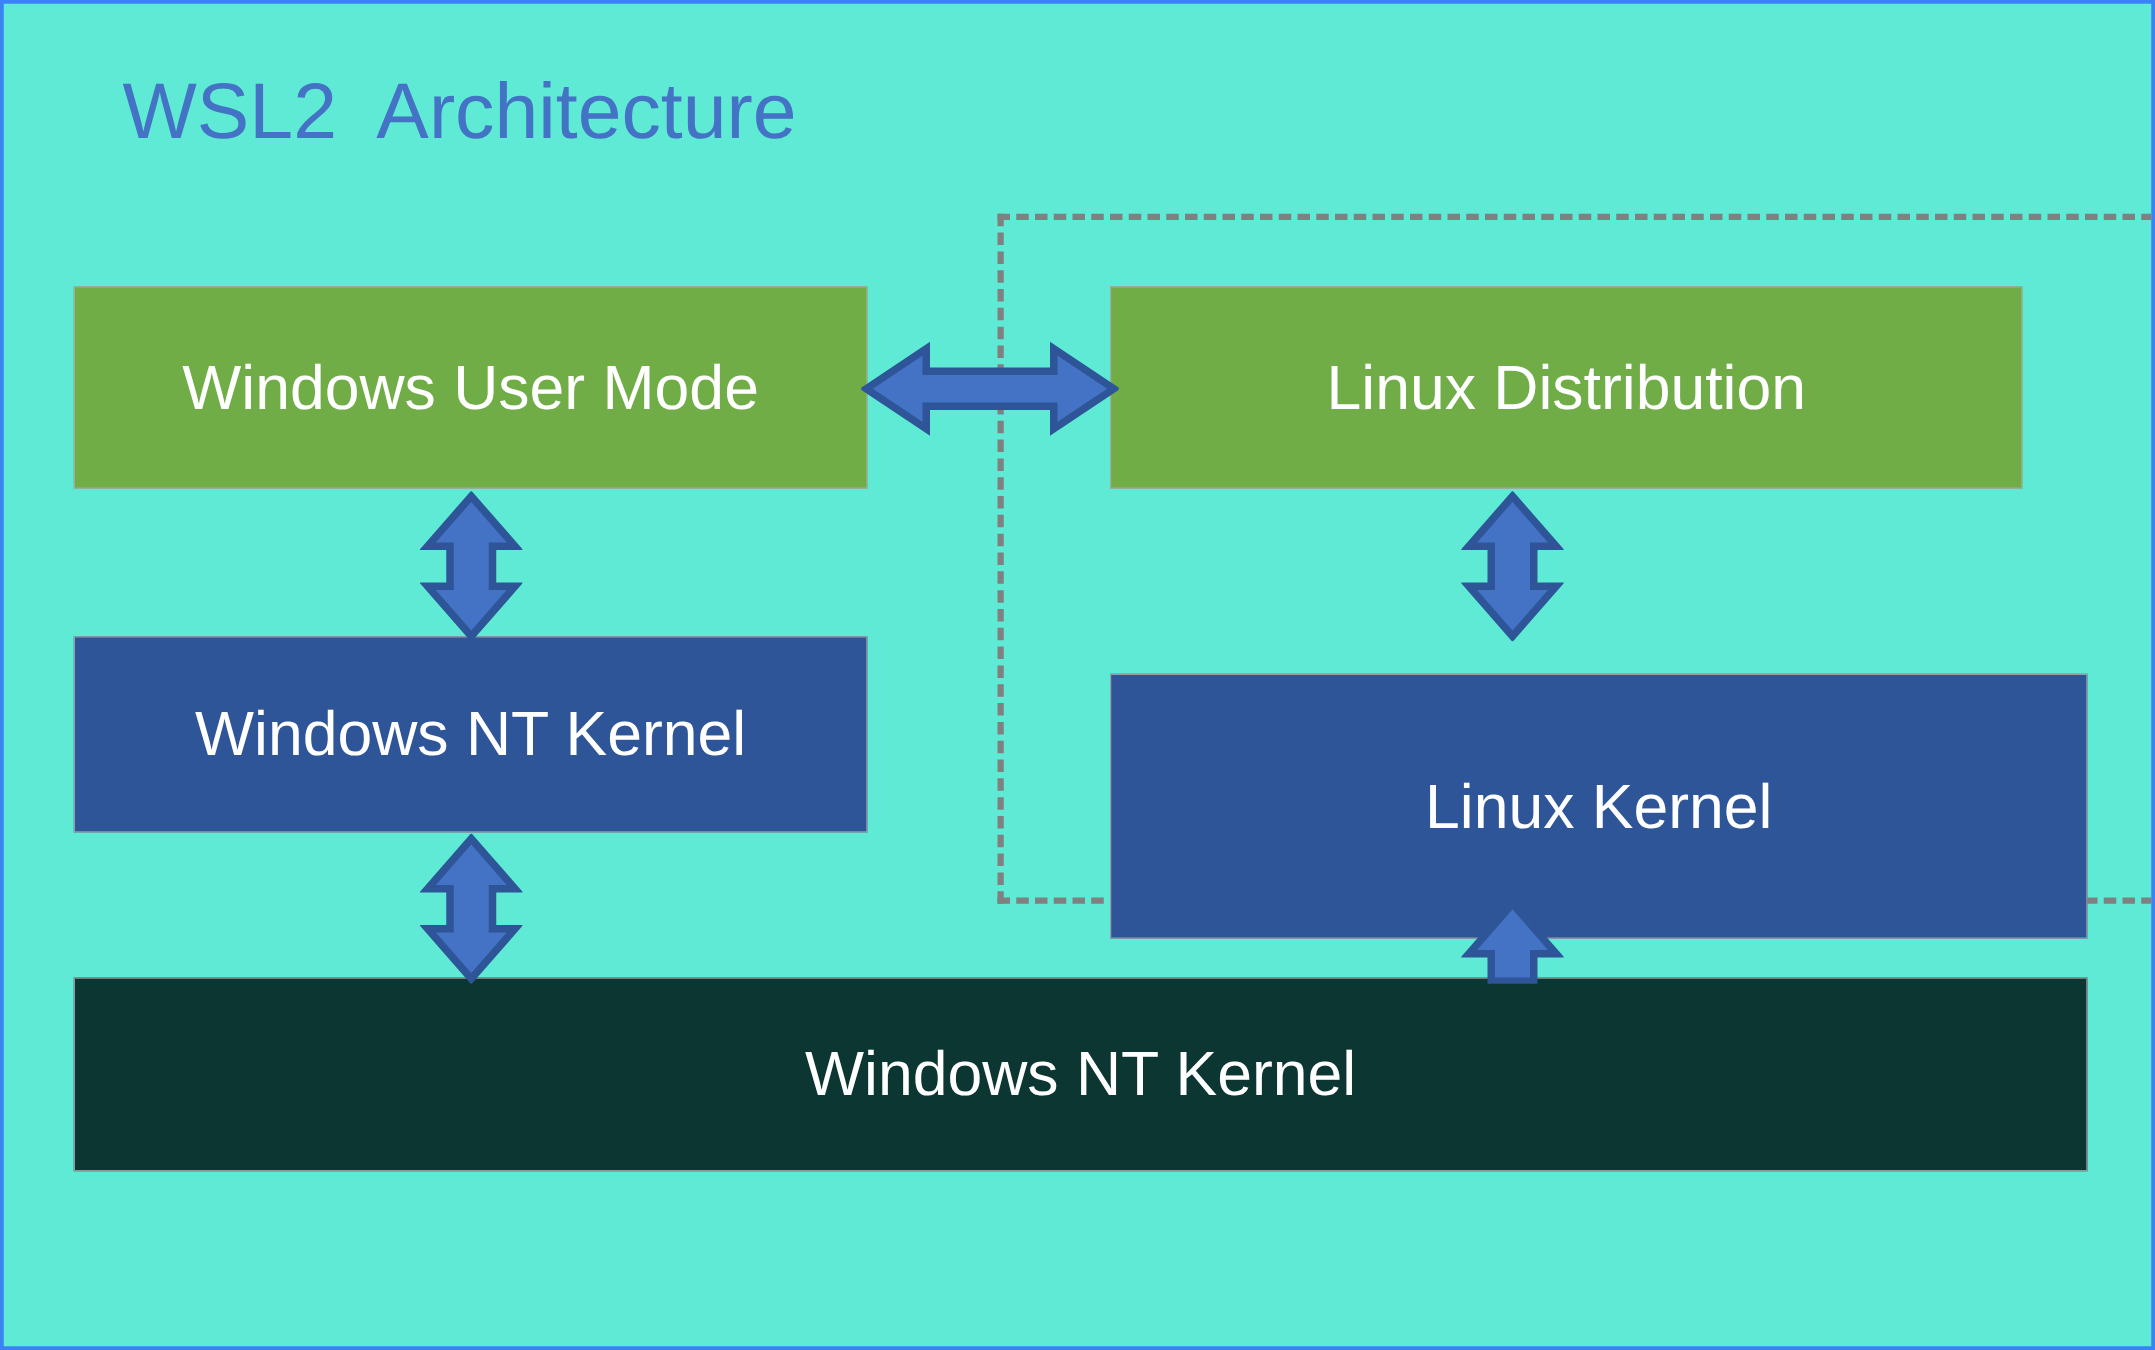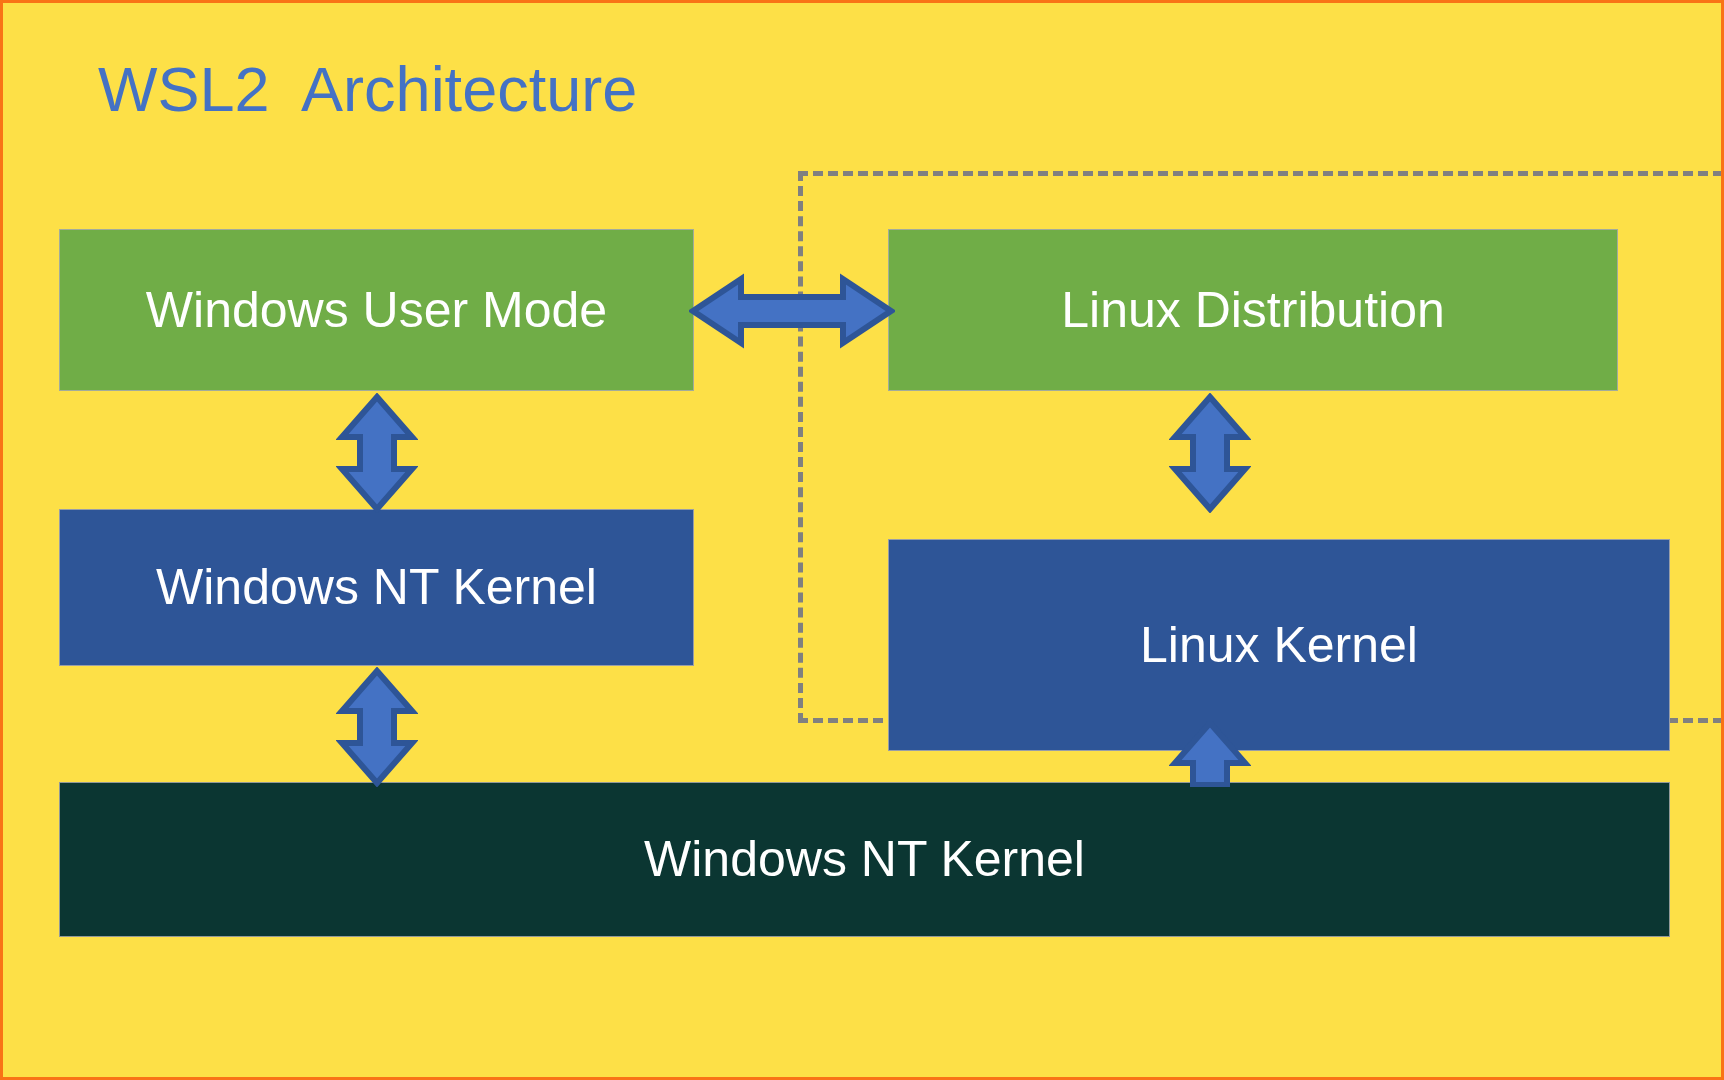--- a/index.html
+++ b/index.html
@@ -8,23 +8,23 @@
     background: #ffffff;
   }
   body {
     font-family: "Liberation Sans", sans-serif;
   }
 
   #canvas {
     position: relative;
     width: 1724px;
     height: 1080px;
-    background: #fde047;
+    background: #5eead4;
     box-sizing: border-box;
-    border: 3px solid #f97316;
+    border: 3px solid #3b82f6;
     overflow: hidden;
   }
 
   
   .title {
     position: absolute;
     left: 95px;
     top: 52px;
     font-size: 63px;
     line-height: 1.08;

